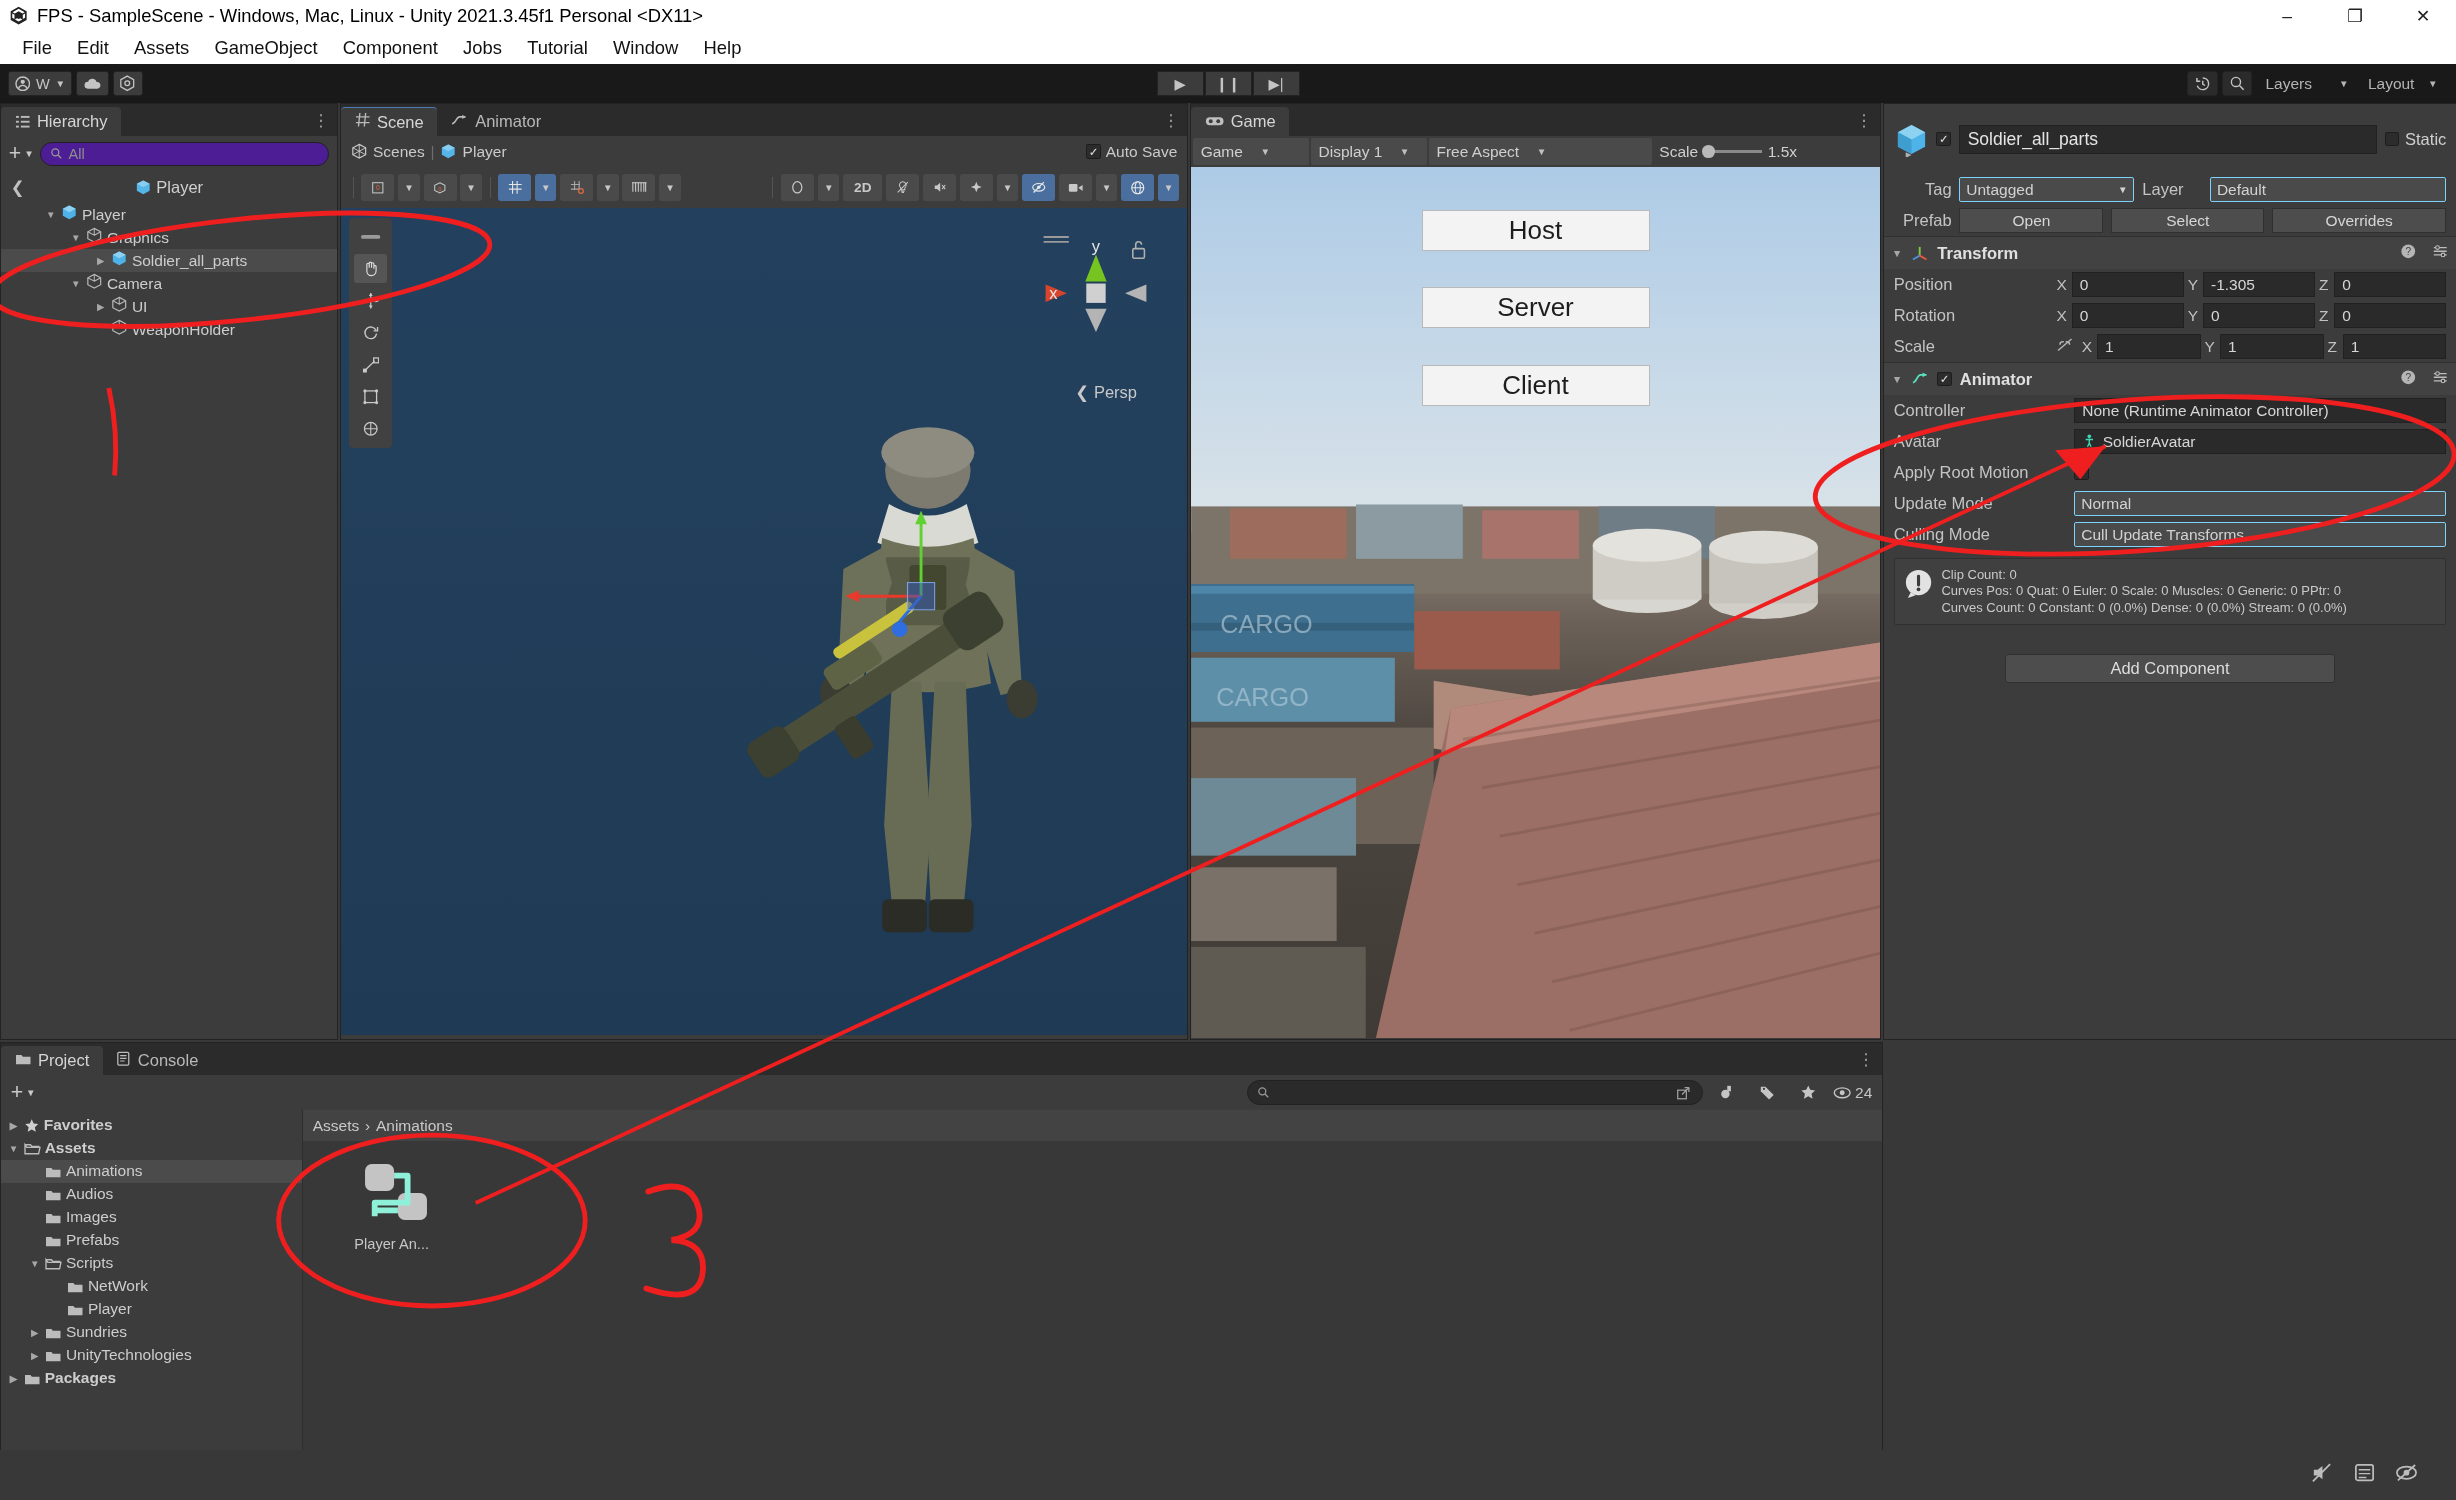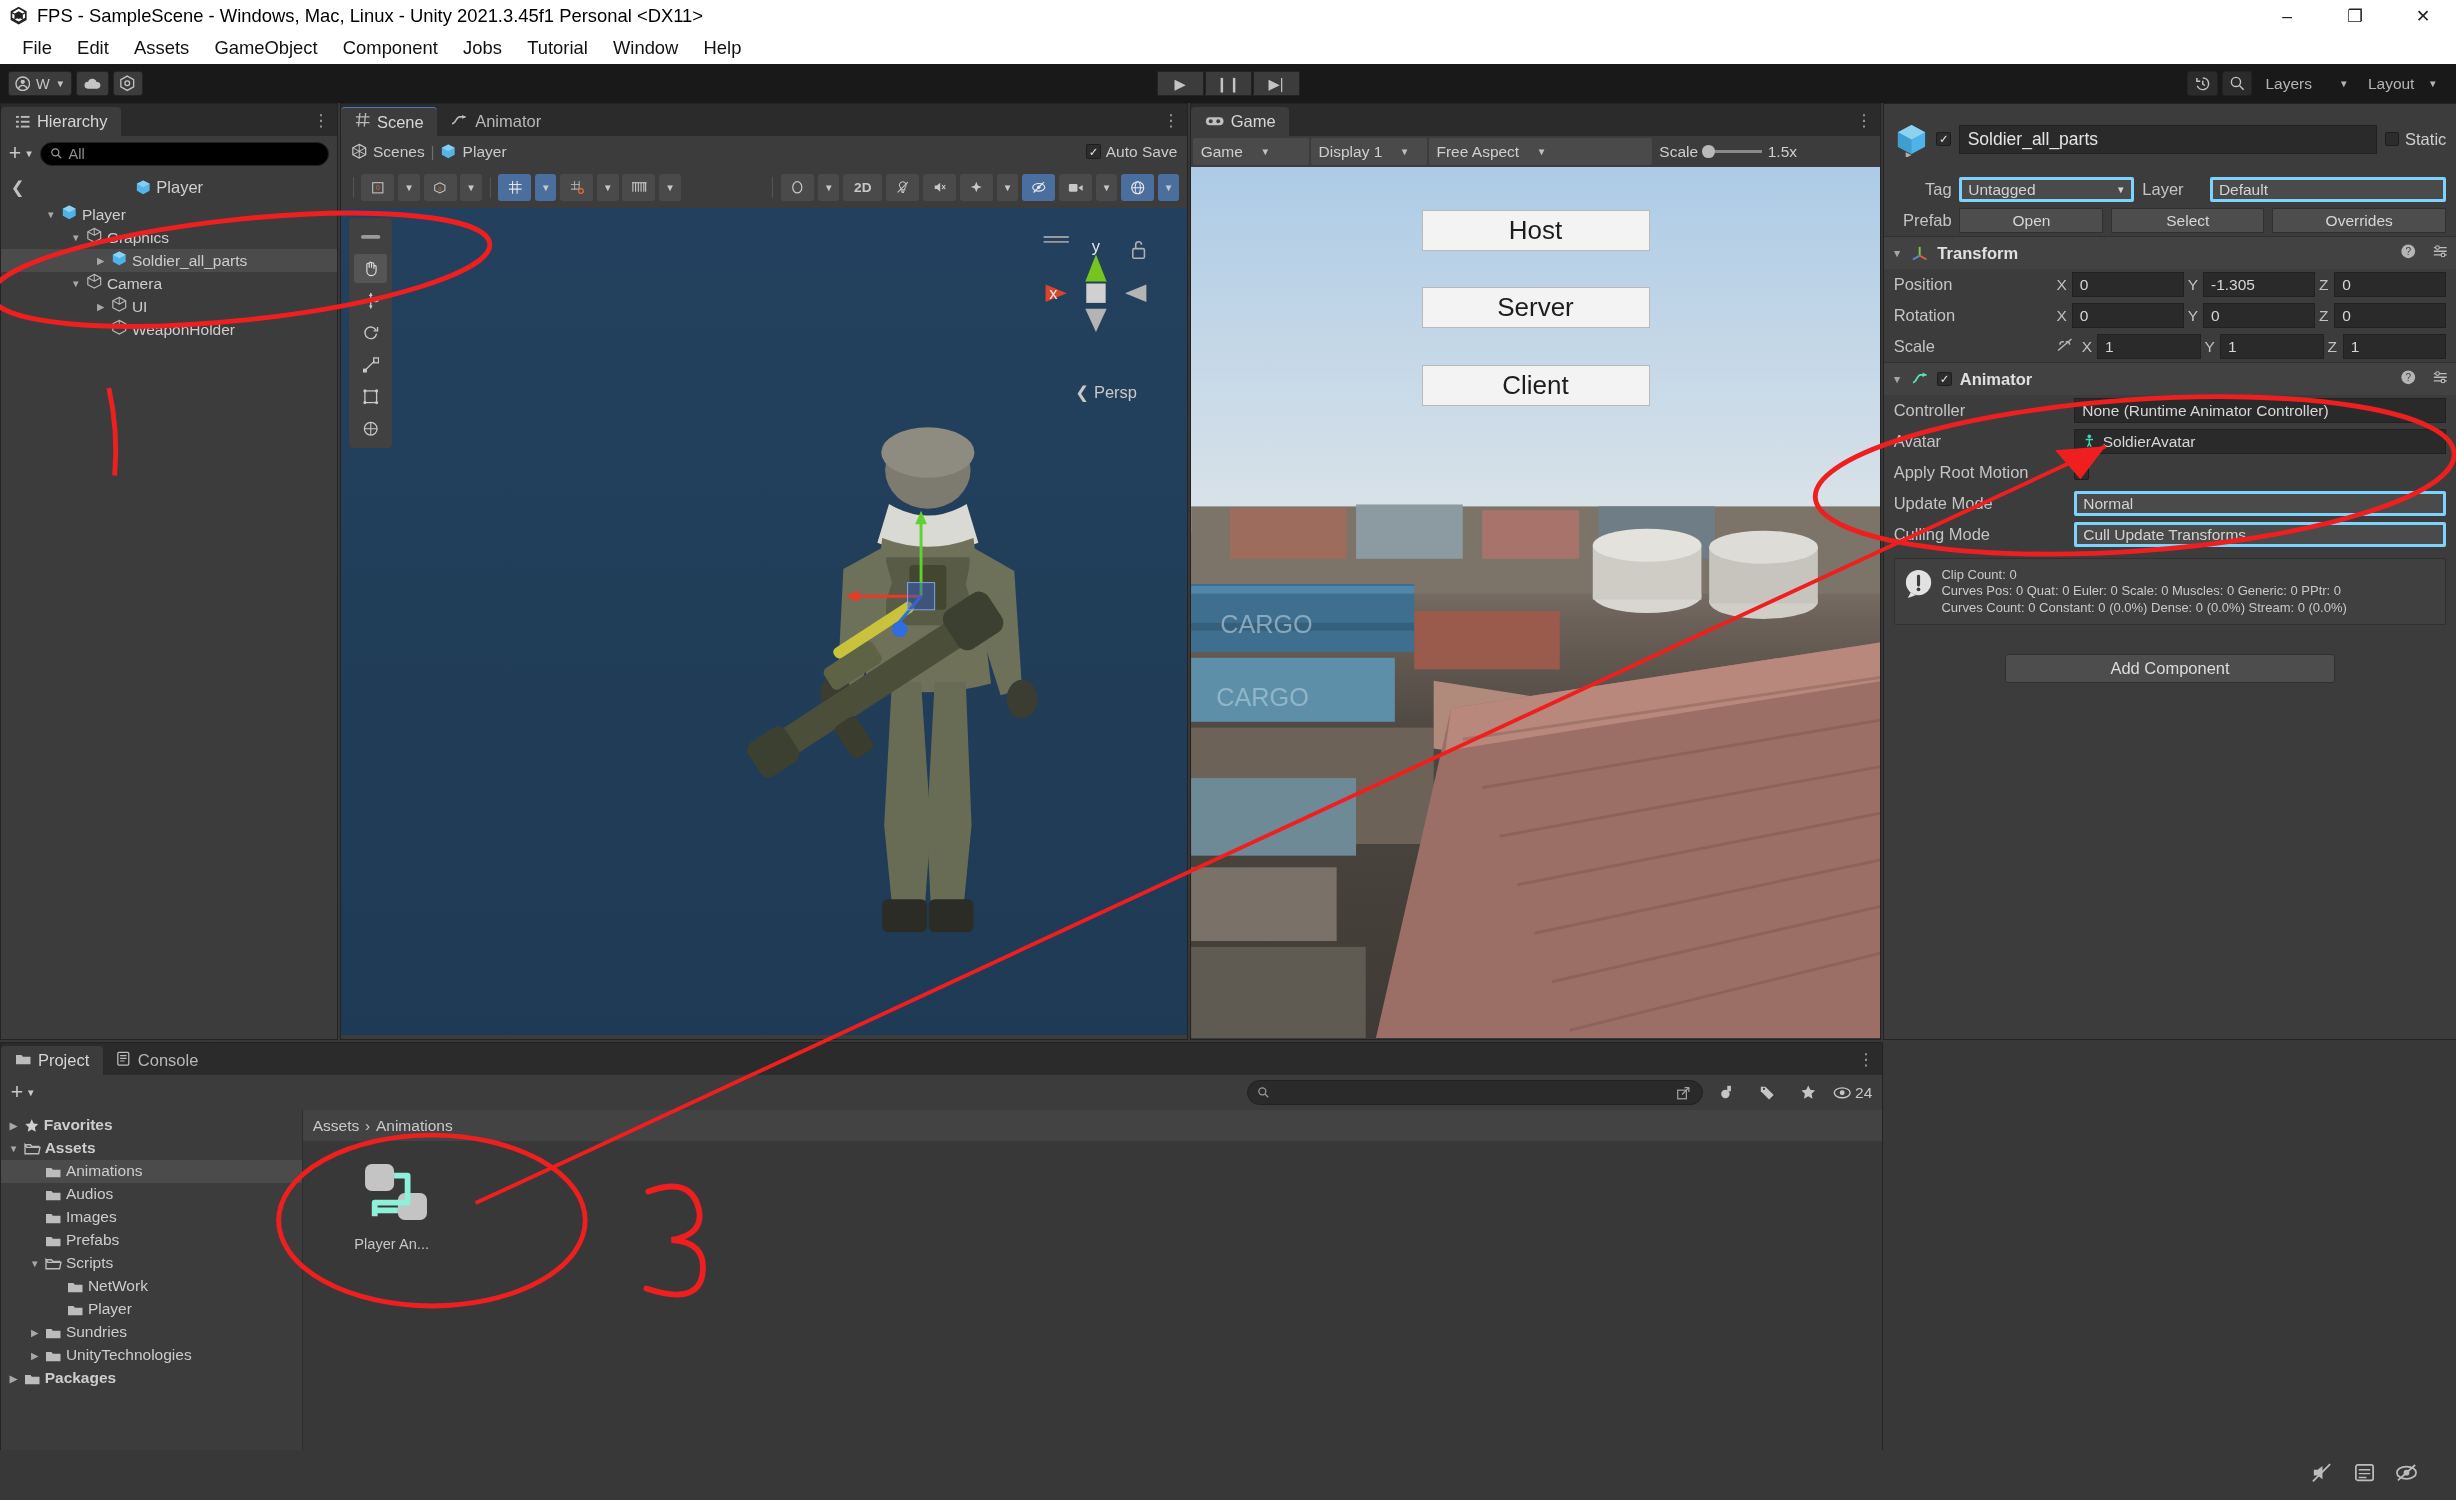--- a/index.html
+++ b/index.html
@@ -62,21 +62,21 @@
   }
   .ptab.active { background: #3c3c3c; color: #d6d6d6; }
   .ptab.scene-active { background: #3c3c3c; color: #d6d6d6; border-top: 1.9px solid #4b7bb5; }
   .tab-kebab { position: absolute; right: 7.8px; bottom: 5.8px; color: #a0a0a0; font-size: 16.5px; letter-spacing: 0; }
 
   
   #hierarchy { left: 0; top: 103px; width: 338px; height: 937px; background: #3c3c3c; }
   .h-toolbar { height: 35px; background: #3c3c3c; display: flex; align-items: center; padding: 0 7.8px; gap: 5.8px; }
   .plus-btn { color: #c8c8c8; font-size: 21.3px; display: flex; align-items: center; gap: 2.9px; }
   .searchfield {
-    flex: 1; height: 24px; background: #000000; border: 1px solid #212121;
+    flex: 1; height: 24px; background: #4c1d95; border: 1px solid #212121;
     border-radius: 12.6px; display: flex; align-items: center; padding: 0 9.7px;
     color: #8e8e8e; font-size: 14.6px; gap: 5.8px;
   }
   .h-breadcrumb {
     height: 32px; background: #3c3c3c; display: flex; align-items: center;
     padding: 0 9.7px; color: #d0d0d0; font-size: 16.5px; justify-content: center; position: relative;
   }
   .h-back { position: absolute; left: 9.7px; color: #c0c0c0; font-size: 16.5px; }
   .tree-row {
     height: 23px; display: flex; align-items: center; color: #cdcdcd; font-size: 15.5px; gap: 3.9px;
@@ -136,21 +136,21 @@
 
   
   #inspector { left: 1883px; top: 103px; width: 574px; height: 937px; background: #3c3c3c; }
   .insp-head { height: 70px; background: #3c3c3c; display: flex; align-items: center; padding: 5.8px 9.7px; gap: 7.8px; }
   .go-icon { width: 35px; height: 35px; }
   .namefield { flex: 1; height: 29px; background: #2a2a2a; border: 1px solid #212121;
                display: flex; align-items: center; padding: 0 7.8px; color: #e4e4e4; font-size: 17.5px; }
   .static-w { display: flex; align-items: center; gap: 5.8px; color: #cfcfcf; font-size: 16.5px; }
   .row-lbl { color: #c4c4c4; font-size: 16.5px; }
   .insp-row { height: 31px; display: flex; align-items: center; padding: 0 9.7px; gap: 7.8px; }
-  .dropdown { height: 25px; background: #4a4a4a; border: 3px solid #7dd3fc; border-radius: 1.9px;
+  .dropdown { height: 25px; background: #4a4a4a; border: 1px solid #7dd3fc; border-radius: 1.9px;
               display: flex; align-items: center; justify-content: space-between; padding: 0 5.8px;
               color: #d2d2d2; font-size: 15.5px; }
   .btn-gray { height: 25px; background: #4d4d4d; border: 1px solid #303030;
               display: flex; align-items: center; justify-content: center; color: #d6d6d6; font-size: 15.5px; }
   .comp-head { height: 33px; background: #424242; display: flex; align-items: center;
                padding: 0 7.8px; gap: 7.8px; border-top: 1px solid #303030; }
   .comp-title { color: #e0e0e0; font-size: 16.5px; font-weight: bold; }
   .field { height: 25px; background: #2a2a2a; border: 1px solid #212121;
            display: flex; align-items: center; padding: 0 6.8px; color: #d6d6d6; font-size: 15.5px; }
   .xyz { display: flex; align-items: center; gap: 3.9px; flex: 1; }

